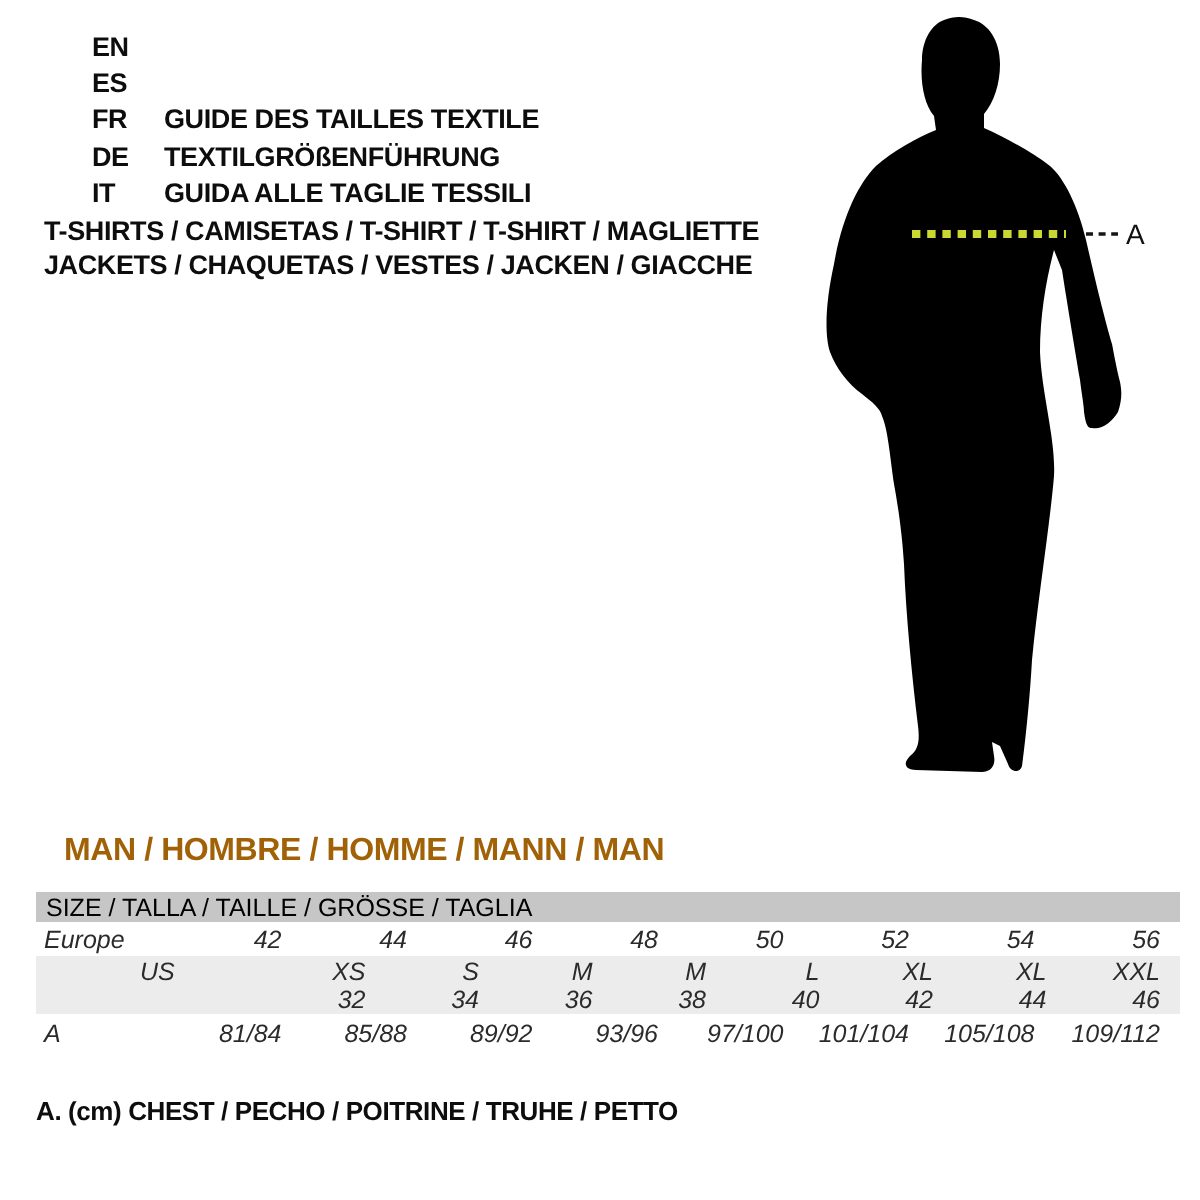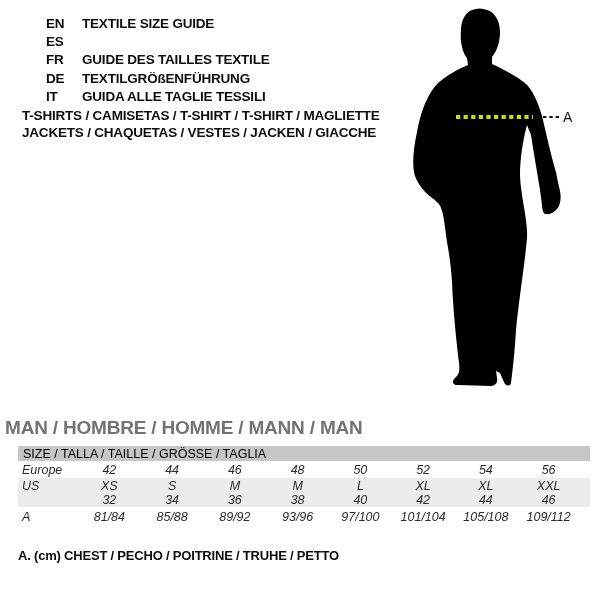--- a/index.html
+++ b/index.html
@@ -27,54 +27,53 @@
     font-weight: bold; font-size: 13.5px; line-height: 17.4px;
     letter-spacing: -0.2px; color: #0d0d0d;
   }
 
   
   .figure-svg { position: absolute; left: 400px; top: 5px; width: 180px; height: 390px; }
   .measure-label-text { font-size: 14px; font-weight: 400; fill: #111; }
 
   
   .section-title {
-    position: absolute; left: 5px; top: 417px;
-    font-weight: bold; font-size: 19px; letter-spacing: -0.2px; color: #737373;
+    position: absolute; left: 32px; top: 417px;
+    font-weight: bold; font-size: 16px; letter-spacing: -0.2px; color: #a16207;
   }
 
   
   .size-table {
     position: absolute; left: 18px; top: 446px; width: 572px;
     font-size: 12.5px; color: #2b2b2b;
   }
   .t-header {
     background: #c6c6c6; height: 15px;
     display: flex; align-items: center;
     padding-left: 5px; box-sizing: border-box;
     color: #000000;
   }
   .t-row { display: flex; align-items: center; padding-right: 10px; box-sizing: border-box; font-style: italic; }
   .t-row .label { width: 56px; flex: 0 0 56px; padding-left: 4px; }
-  .t-row .val { flex: 1; text-align: center; }
+  .t-row .val { flex: 1; text-align: right; }
   .h17 { height: 17px; } .h15 { height: 15px; } .h14 { height: 14px; } .h20 { height: 20px; }
-  .shaded { background: #ececec; }
+  .shaded { background: #ececec; padding-left: 48px; }
 
   
   .footnote {
     position: absolute; left: 18px; top: 548px;
     font-weight: bold; font-size: 13px; letter-spacing: -0.2px; color: #0d0d0d;
   }
 </style>
 </head>
 <body>
 
 <div class="lang-block">
   <div class="lang-row">
     <span class="lang-code">EN</span>
-    <span class="lang-label">TEXTILE SIZE GUIDE</span>
   </div>
   <div class="lang-row">
     <span class="lang-code">ES</span>
   </div>
   <div class="lang-row">
     <span class="lang-code">FR</span>
     <span class="lang-label">GUIDE DES TAILLES TEXTILE</span>
   </div>
   <div class="lang-row">
     <span class="lang-code">DE</span>

